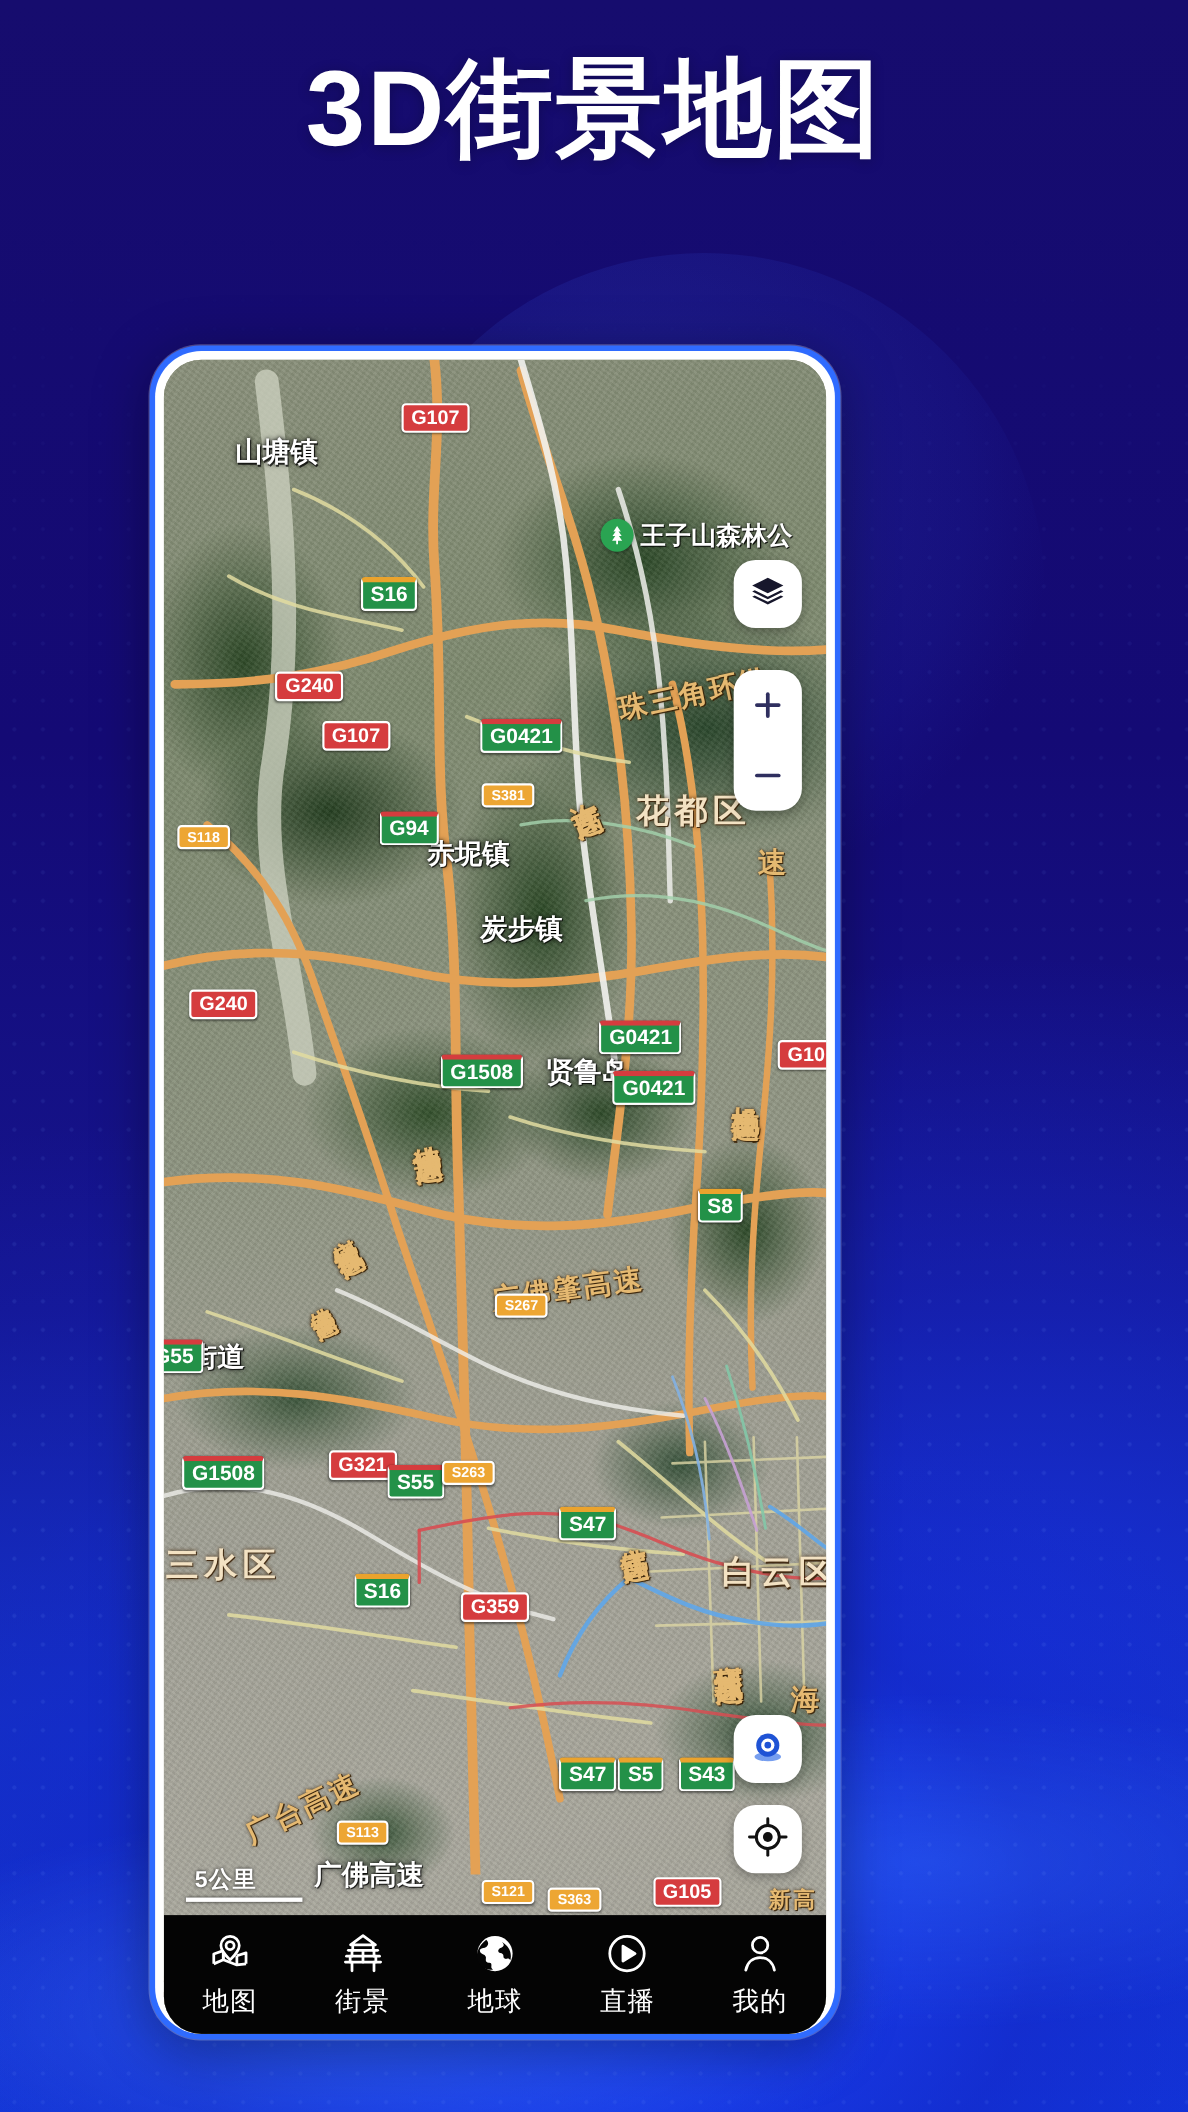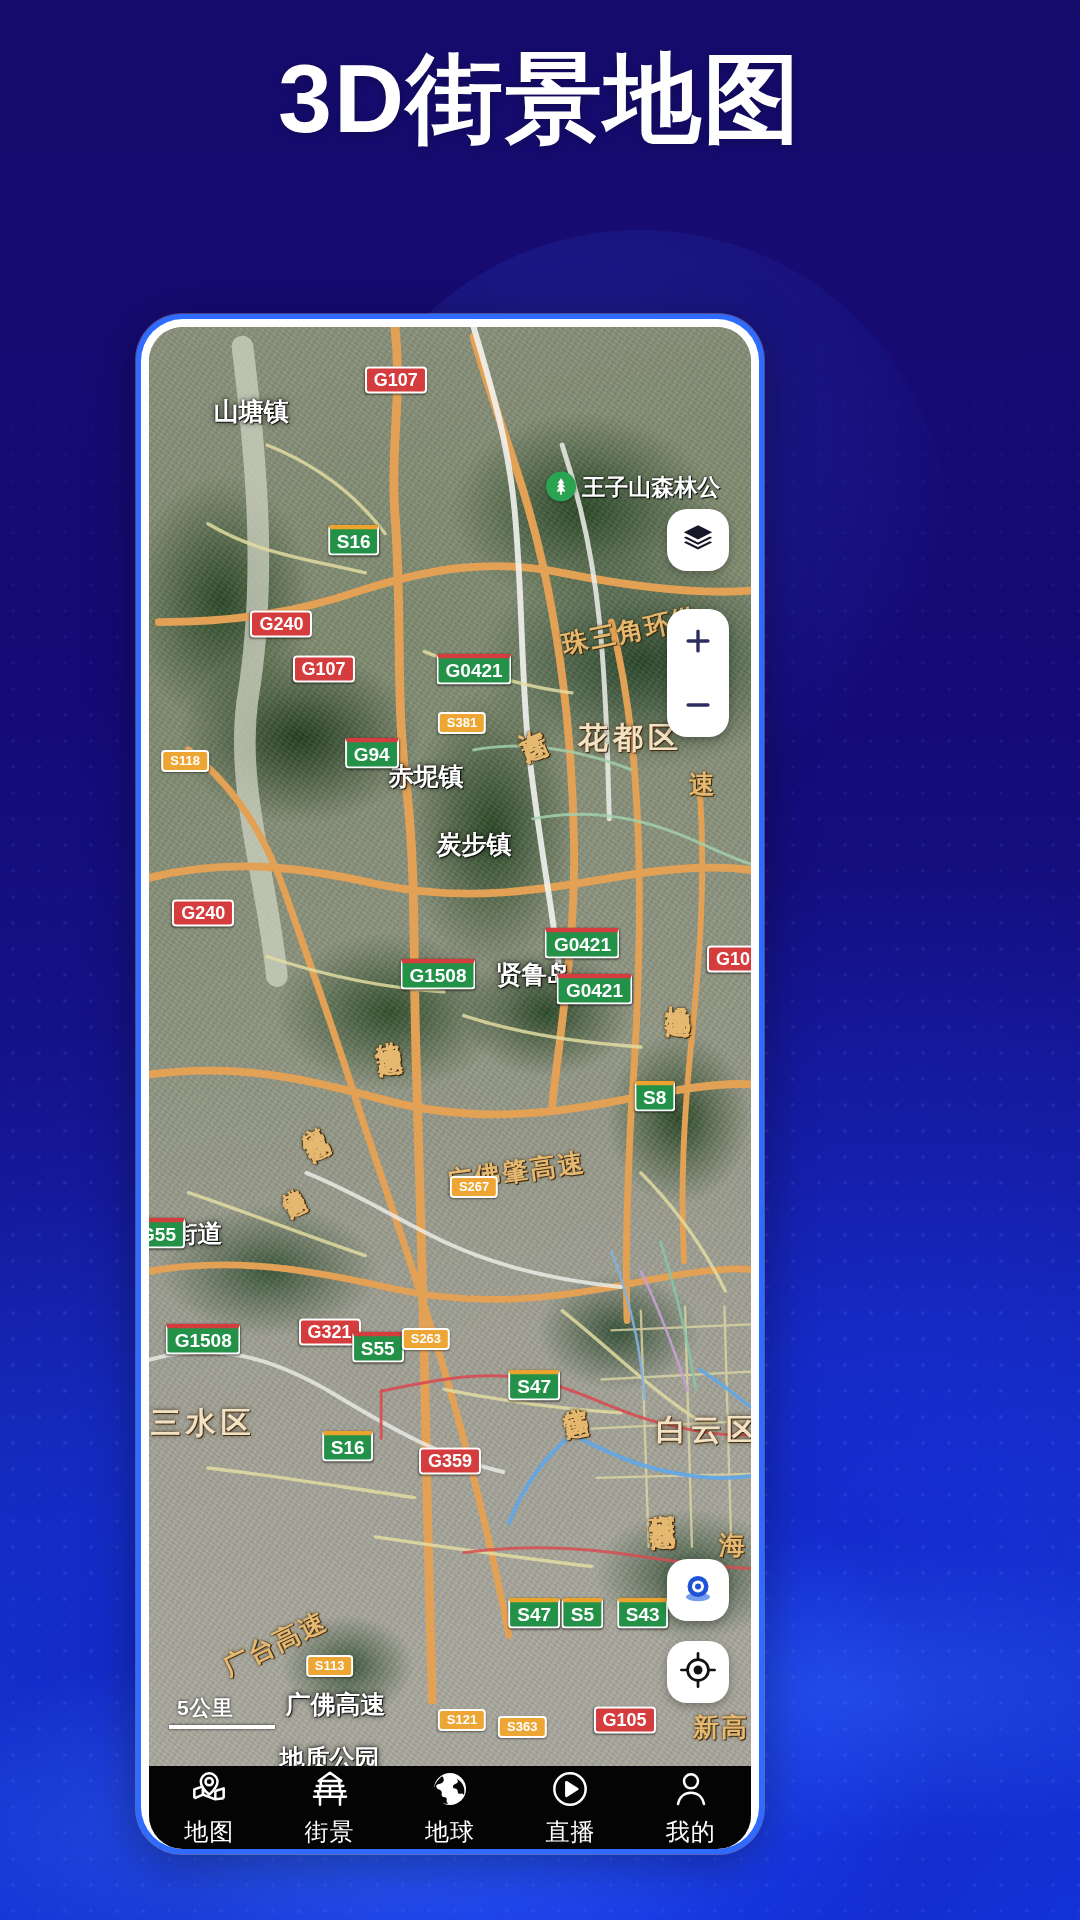--- a/index.html
+++ b/index.html
@@ -163,21 +163,21 @@
   #btn-street{ right:22px; bottom:228px; width:62px; height:62px; }
   #btn-locate{ right:22px; bottom:146px; width:62px; height:62px; }
 
   
   #scale{ position:absolute; left:20px; bottom:120px; color:#fff; }
   #scale .txt{ font-size:21px; font-weight:bold; text-shadow:0 0 3px rgba(0,0,0,.9); letter-spacing:1px; padding-left:8px;}
   #scale .bar{ height:4px; background:#fff; width:106px; margin-top:3px; box-shadow:0 0 3px rgba(0,0,0,.8); }
 
   
   #bottomnav{
-    position:absolute; left:0; right:0; bottom:0; height:83px;
+    position:absolute; left:0; right:0; bottom:0; height:108px;
     background:#040404;
     display:flex; align-items:center;
   }
   .navitem{
     flex:1; display:flex; flex-direction:column; align-items:center; justify-content:center;
     gap:6px; color:#fff;
   }
   .navicon{ width:42px; height:42px; display:flex; align-items:center; justify-content:center; }
   .navlabel{ font-size:24px; color:#fff; letter-spacing:1px; }
 </style>
@@ -281,21 +281,21 @@
             <div class="lbl hwy-name" style="left: 88%; top: 43.5%; font-size: 26px; transform: translate(-50%, -50%) rotate(0deg); writing-mode: vertical-rl;">机场高速</div>
             <div class="lbl hwy-name" style="left: 39%; top: 46%; font-size: 26px; transform: translate(-50%, -50%) rotate(-10deg); writing-mode: vertical-rl;">佛清从高速</div>
             <div class="lbl hwy-name" style="left: 25%; top: 52%; font-size: 24px; transform: translate(-50%, -50%) rotate(-30deg); writing-mode: vertical-rl;">广州绕城高速</div>
             <div class="lbl hwy-name" style="left: 22%; top: 56%; font-size: 22px; transform: translate(-50%, -50%) rotate(-28deg); writing-mode: vertical-rl;">佛肇高速</div>
             <div class="lbl hwy-name" style="left: 61%; top: 55.5%; font-size: 26px; transform: translate(-50%, -50%) rotate(-8deg);">广佛肇高速</div>
             <div class="lbl hwy-name" style="left: 70%; top: 70%; font-size: 25px; transform: translate(-50%, -50%) rotate(-12deg); writing-mode: vertical-rl;">广佛高速</div>
             <div class="lbl hwy-name" style="left: 85%; top: 77%; font-size: 26px; transform: translate(-50%, -50%) rotate(-4deg); writing-mode: vertical-rl;">广州环城高速</div>
             <div class="lbl hwy-name" style="left: 92%; top: 30%; font-size: 26px; transform: translate(-50%, -50%) rotate(0deg);">速</div>
             <div class="lbl hwy-name" style="left: 97%; top: 80%; font-size: 26px; transform: translate(-50%, -50%) rotate(0deg);">海</div>
             <div class="lbl hwy-name" style="left: 21%; top: 86.5%; font-size: 26px; transform: translate(-50%, -50%) rotate(-26deg);">广台高速</div>
-            <div class="lbl hwy-name" style="left: 95%; top: 92%; font-size: 26px; transform: translate(-50%, -50%) rotate(0deg);">新高</div>
+            <div class="lbl hwy-name" style="left: 95%; top: 92%; font-size: 20px; transform: translate(-50%, -50%) rotate(0deg);">新高</div>
           </div>
 
         <div id="shields">
             <div class="shield sh-red" style="left: 41%; top: 3.5%;">G107</div>
             <div class="shield sh-green2" style="left: 34%; top: 14%;">S16</div>
             <div class="shield sh-red" style="left: 22%; top: 19.5%;">G240</div>
             <div class="shield sh-red" style="left: 29%; top: 22.5%;">G107</div>
             <div class="shield sh-green" style="left: 54%; top: 22.5%;">G0421</div>
             <div class="shield sh-orange" style="left: 52%; top: 26%;">S381</div>
             <div class="shield sh-orange" style="left: 6%; top: 28.5%;">S118</div>

